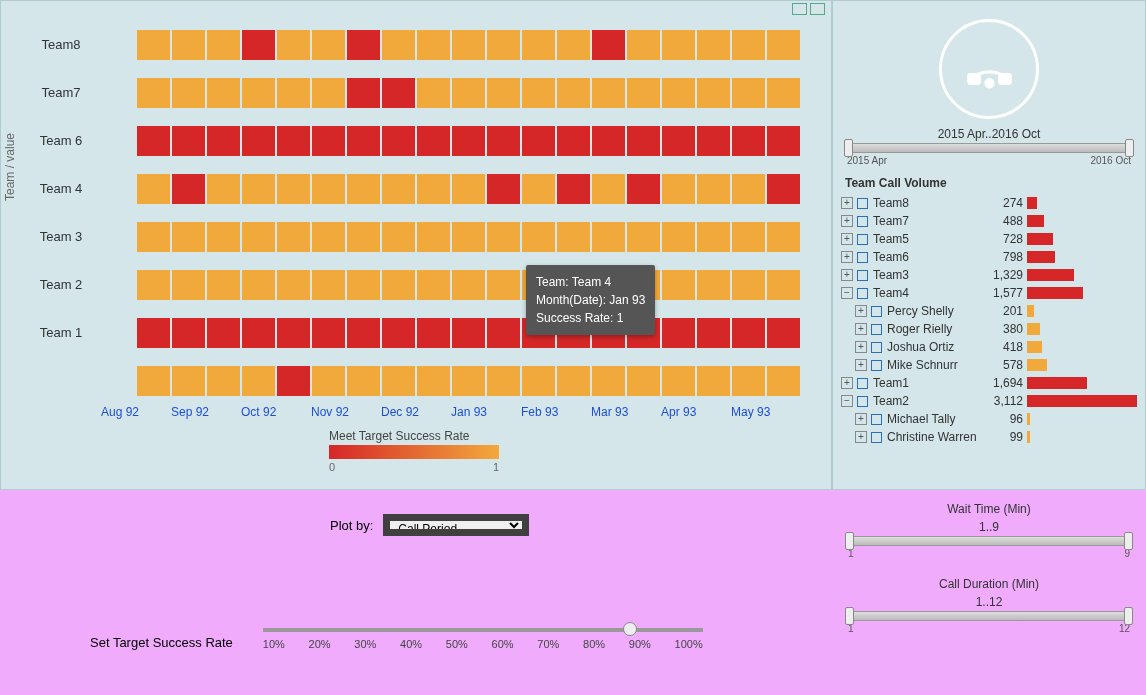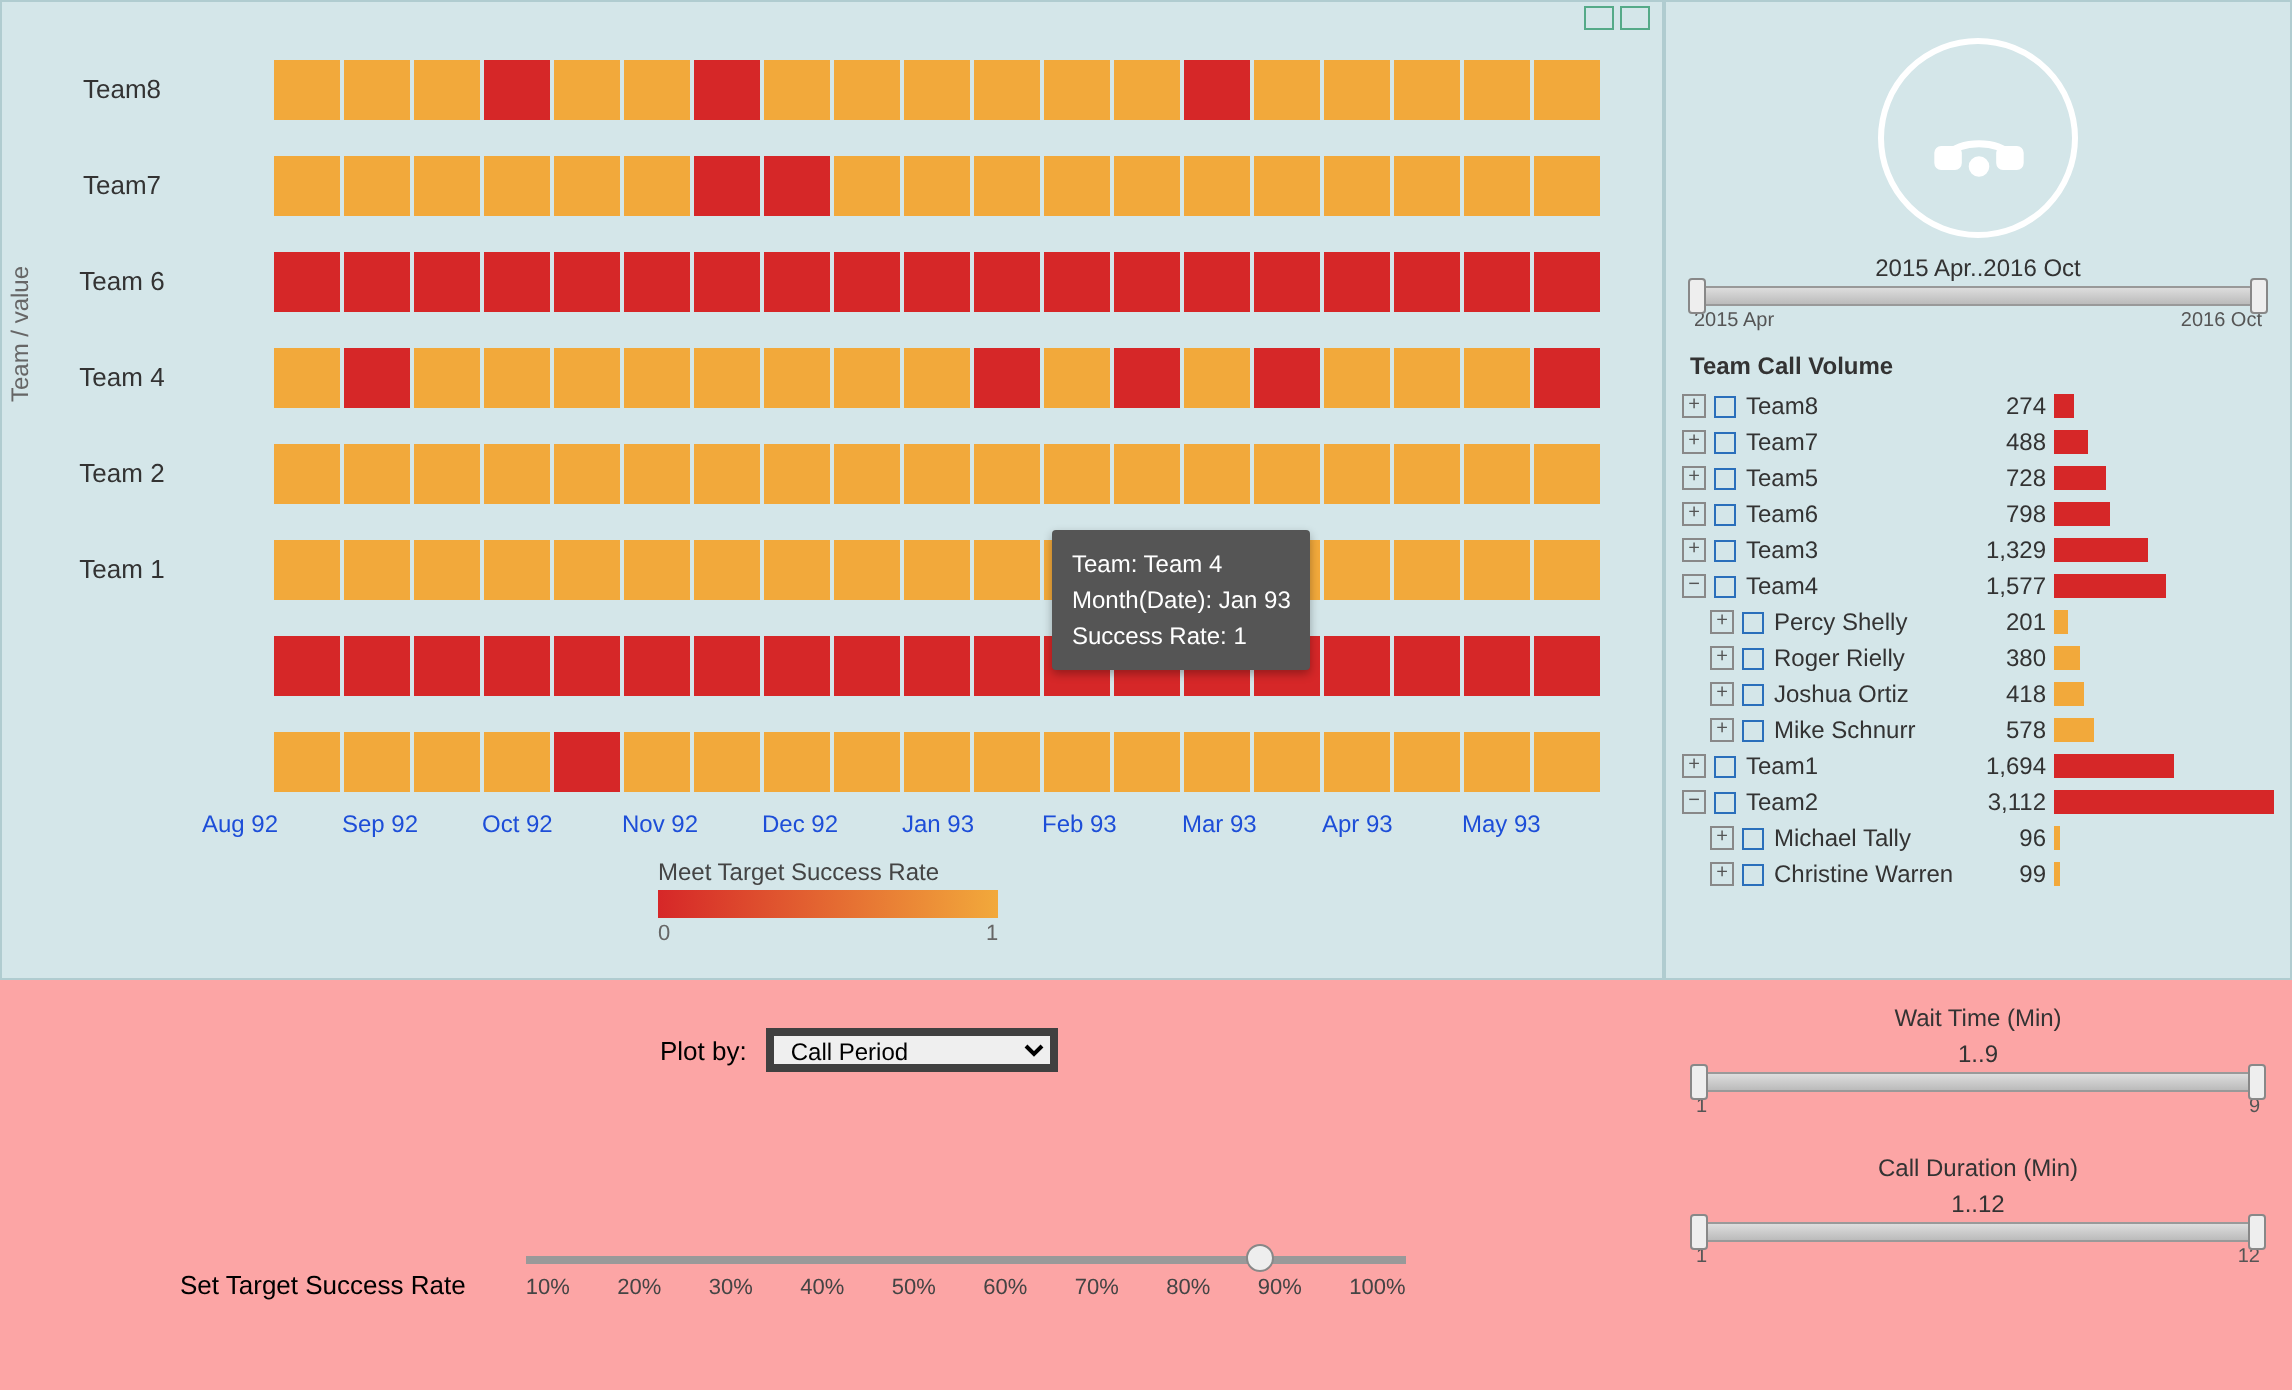--- a/index.html
+++ b/index.html
@@ -1,17 +1,17 @@
 <!DOCTYPE html>
 <html><head>
 <meta charset="utf-8">
 <style>
   * { box-sizing: border-box; margin: 0; padding: 0; font-family: Arial, Helvetica, sans-serif; }
   body { width: 1146px; height: 695px; background: #c5dde1; display: grid; grid-template-columns: 832px 314px; grid-template-rows: 490px 205px; }
-  .panel { background: #fca5a5; position: relative; }
+  .panel { background: #f0abfc; position: relative; }
   .panel.light { background: #d4e6e9; border: 1px solid #b0ccd0; }
   
   #heatmap-area { position: relative; }
   .y-axis-title { position: absolute; left: 2px; top: 200px; transform: rotate(-90deg); transform-origin: left top; font-size: 12px; color: #666; }
   .team-labels { position: absolute; left: 20px; top: 20px; width: 80px; }
   .team-label { height: 48px; line-height: 48px; text-align: center; font-size: 13px; color: #333; }
   .grid { position: absolute; left: 100px; top: 20px; }
   .row { display: flex; height: 48px; align-items: center; }
   .cell { width: 33px; height: 30px; margin: 0 1px; }
   .cell.red { background: #d62728; }
@@ -40,21 +40,21 @@
   .tree-toggle { width: 12px; height: 12px; border: 1px solid #888; font-size: 10px; line-height: 10px; text-align: center; color: #555; cursor: pointer; }
   .tree-chk { width: 11px; height: 11px; border: 1px solid #2a6fbb; }
   .tree-label { padding-left: 2px; white-space: nowrap; }
   .tree-val { text-align: right; padding-right: 4px; }
   .tree-bar { height: 12px; }
   .tree-bar.red { background: #d62728; }
   .tree-bar.ora { background: #f2a93b; }
   
   #controls { padding: 20px 40px; position: relative; }
   .plotby { position: absolute; left: 330px; top: 24px; display: flex; align-items: center; gap: 10px; font-size: 13px; }
-  .plotby select { width: 146px; height: 22px; border: 4px solid #404040; font-size: 12px; padding: 0 4px; }
+  .plotby select { width: 146px; height: 22px; border: 7px solid #404040; font-size: 12px; padding: 0 4px; }
   .target-row { position: absolute; left: 90px; top: 118px; display: flex; align-items: flex-end; gap: 30px; font-size: 13px; }
   .big-slider { width: 440px; }
   .big-slider .slider-val { text-align: center; transform: translateX(82%); font-size: 12px; margin-bottom: 0px; }
   .big-slider .track2 { position: relative; height: 4px; background: #999; margin: 6px 0; }
   .big-slider .handle2 { position: absolute; top: -6px; width: 14px; height: 14px; background: #eee; border: 1px solid #888; border-radius: 50%; }
   .big-slider .ticks { display: flex; justify-content: space-between; font-size: 11px; color: #444; }
   
   #side-lower { padding: 12px 10px; font-size: 12px; color: #333; }
   .mini-slider-group { margin-bottom: 18px; }
   .mini-title { text-align: center; margin-bottom: 4px; }
@@ -67,20 +67,21 @@
   <div class="corner-icons">
     <span></span>
     <span></span>
   </div>
   <div class="y-axis-title">Team / value</div>
   <div class="team-labels" id="team-labels">
       <div class="team-label">Team8</div>
       <div class="team-label">Team7</div>
       <div class="team-label">Team 6</div>
       <div class="team-label">Team 4</div>
+      <div class="team-label">Team 3</div>
       <div class="team-label">Team 2</div>
       <div class="team-label">Team 1</div>
     </div>
   <div class="grid" id="heatmap-grid">
       <div class="row">
         <div class="cell" style="visibility: hidden;"></div>
         <div class="cell ora"></div>
         <div class="cell ora"></div>
         <div class="cell ora"></div>
         <div class="cell red"></div>

